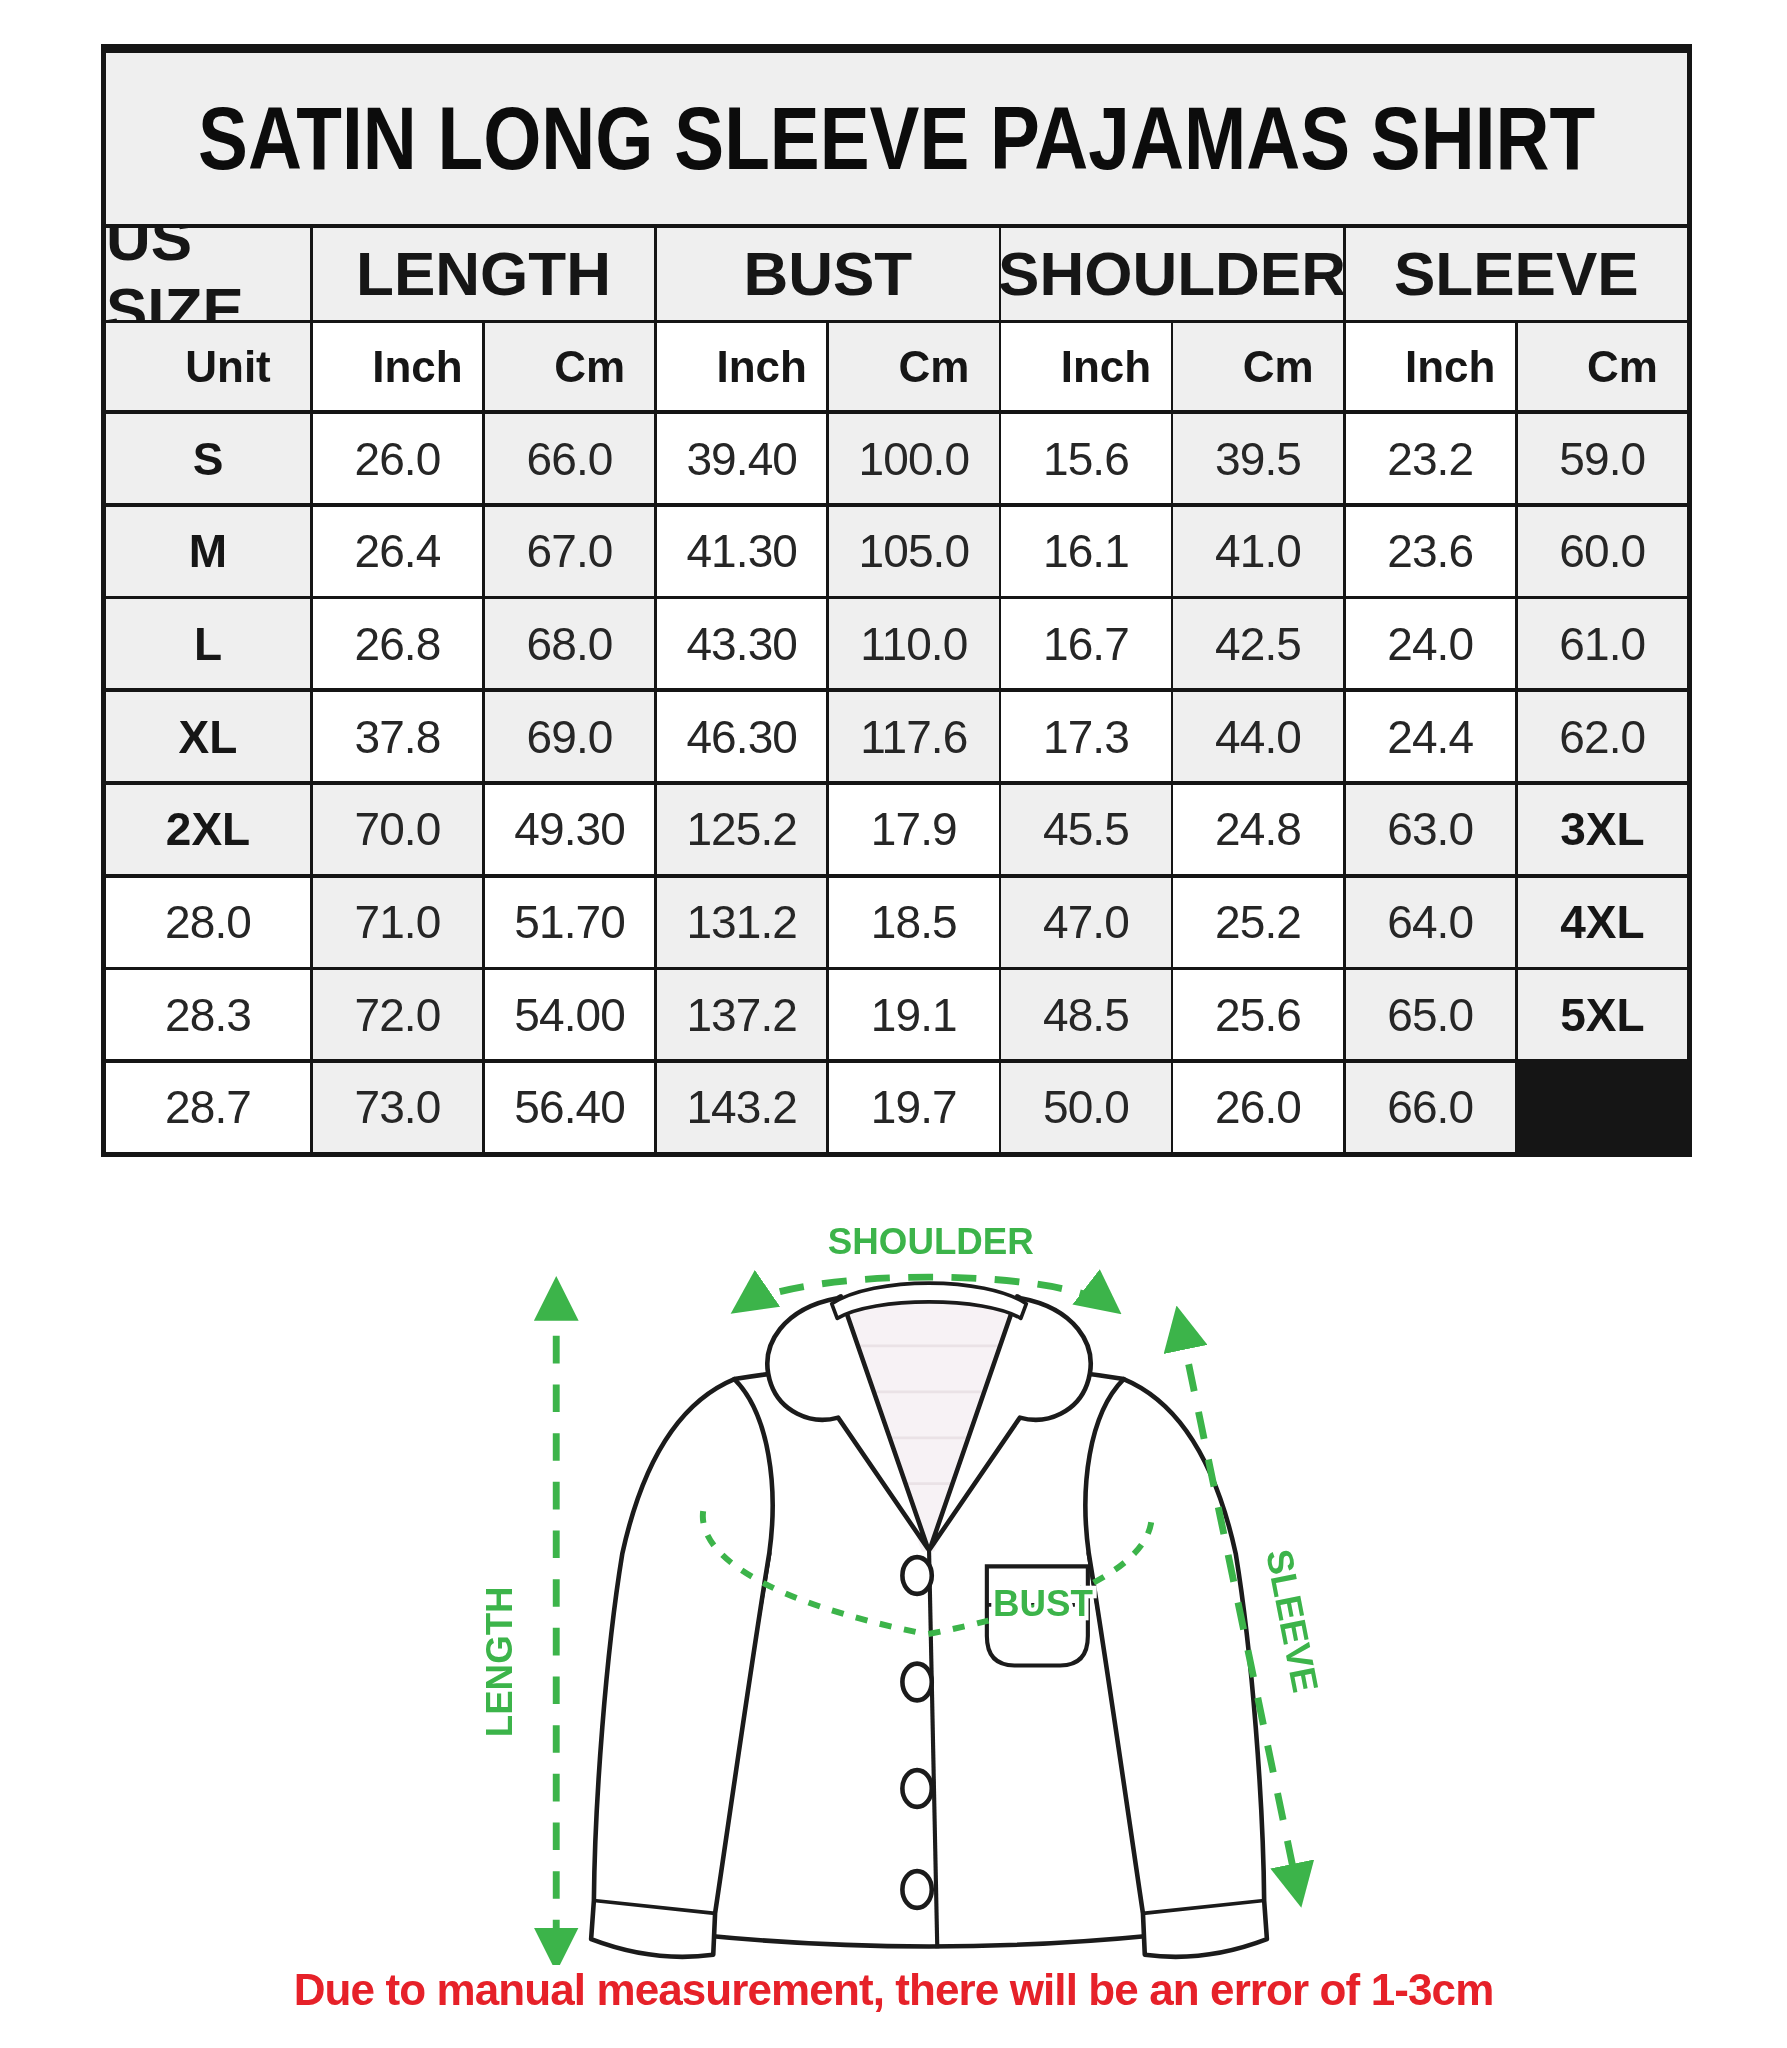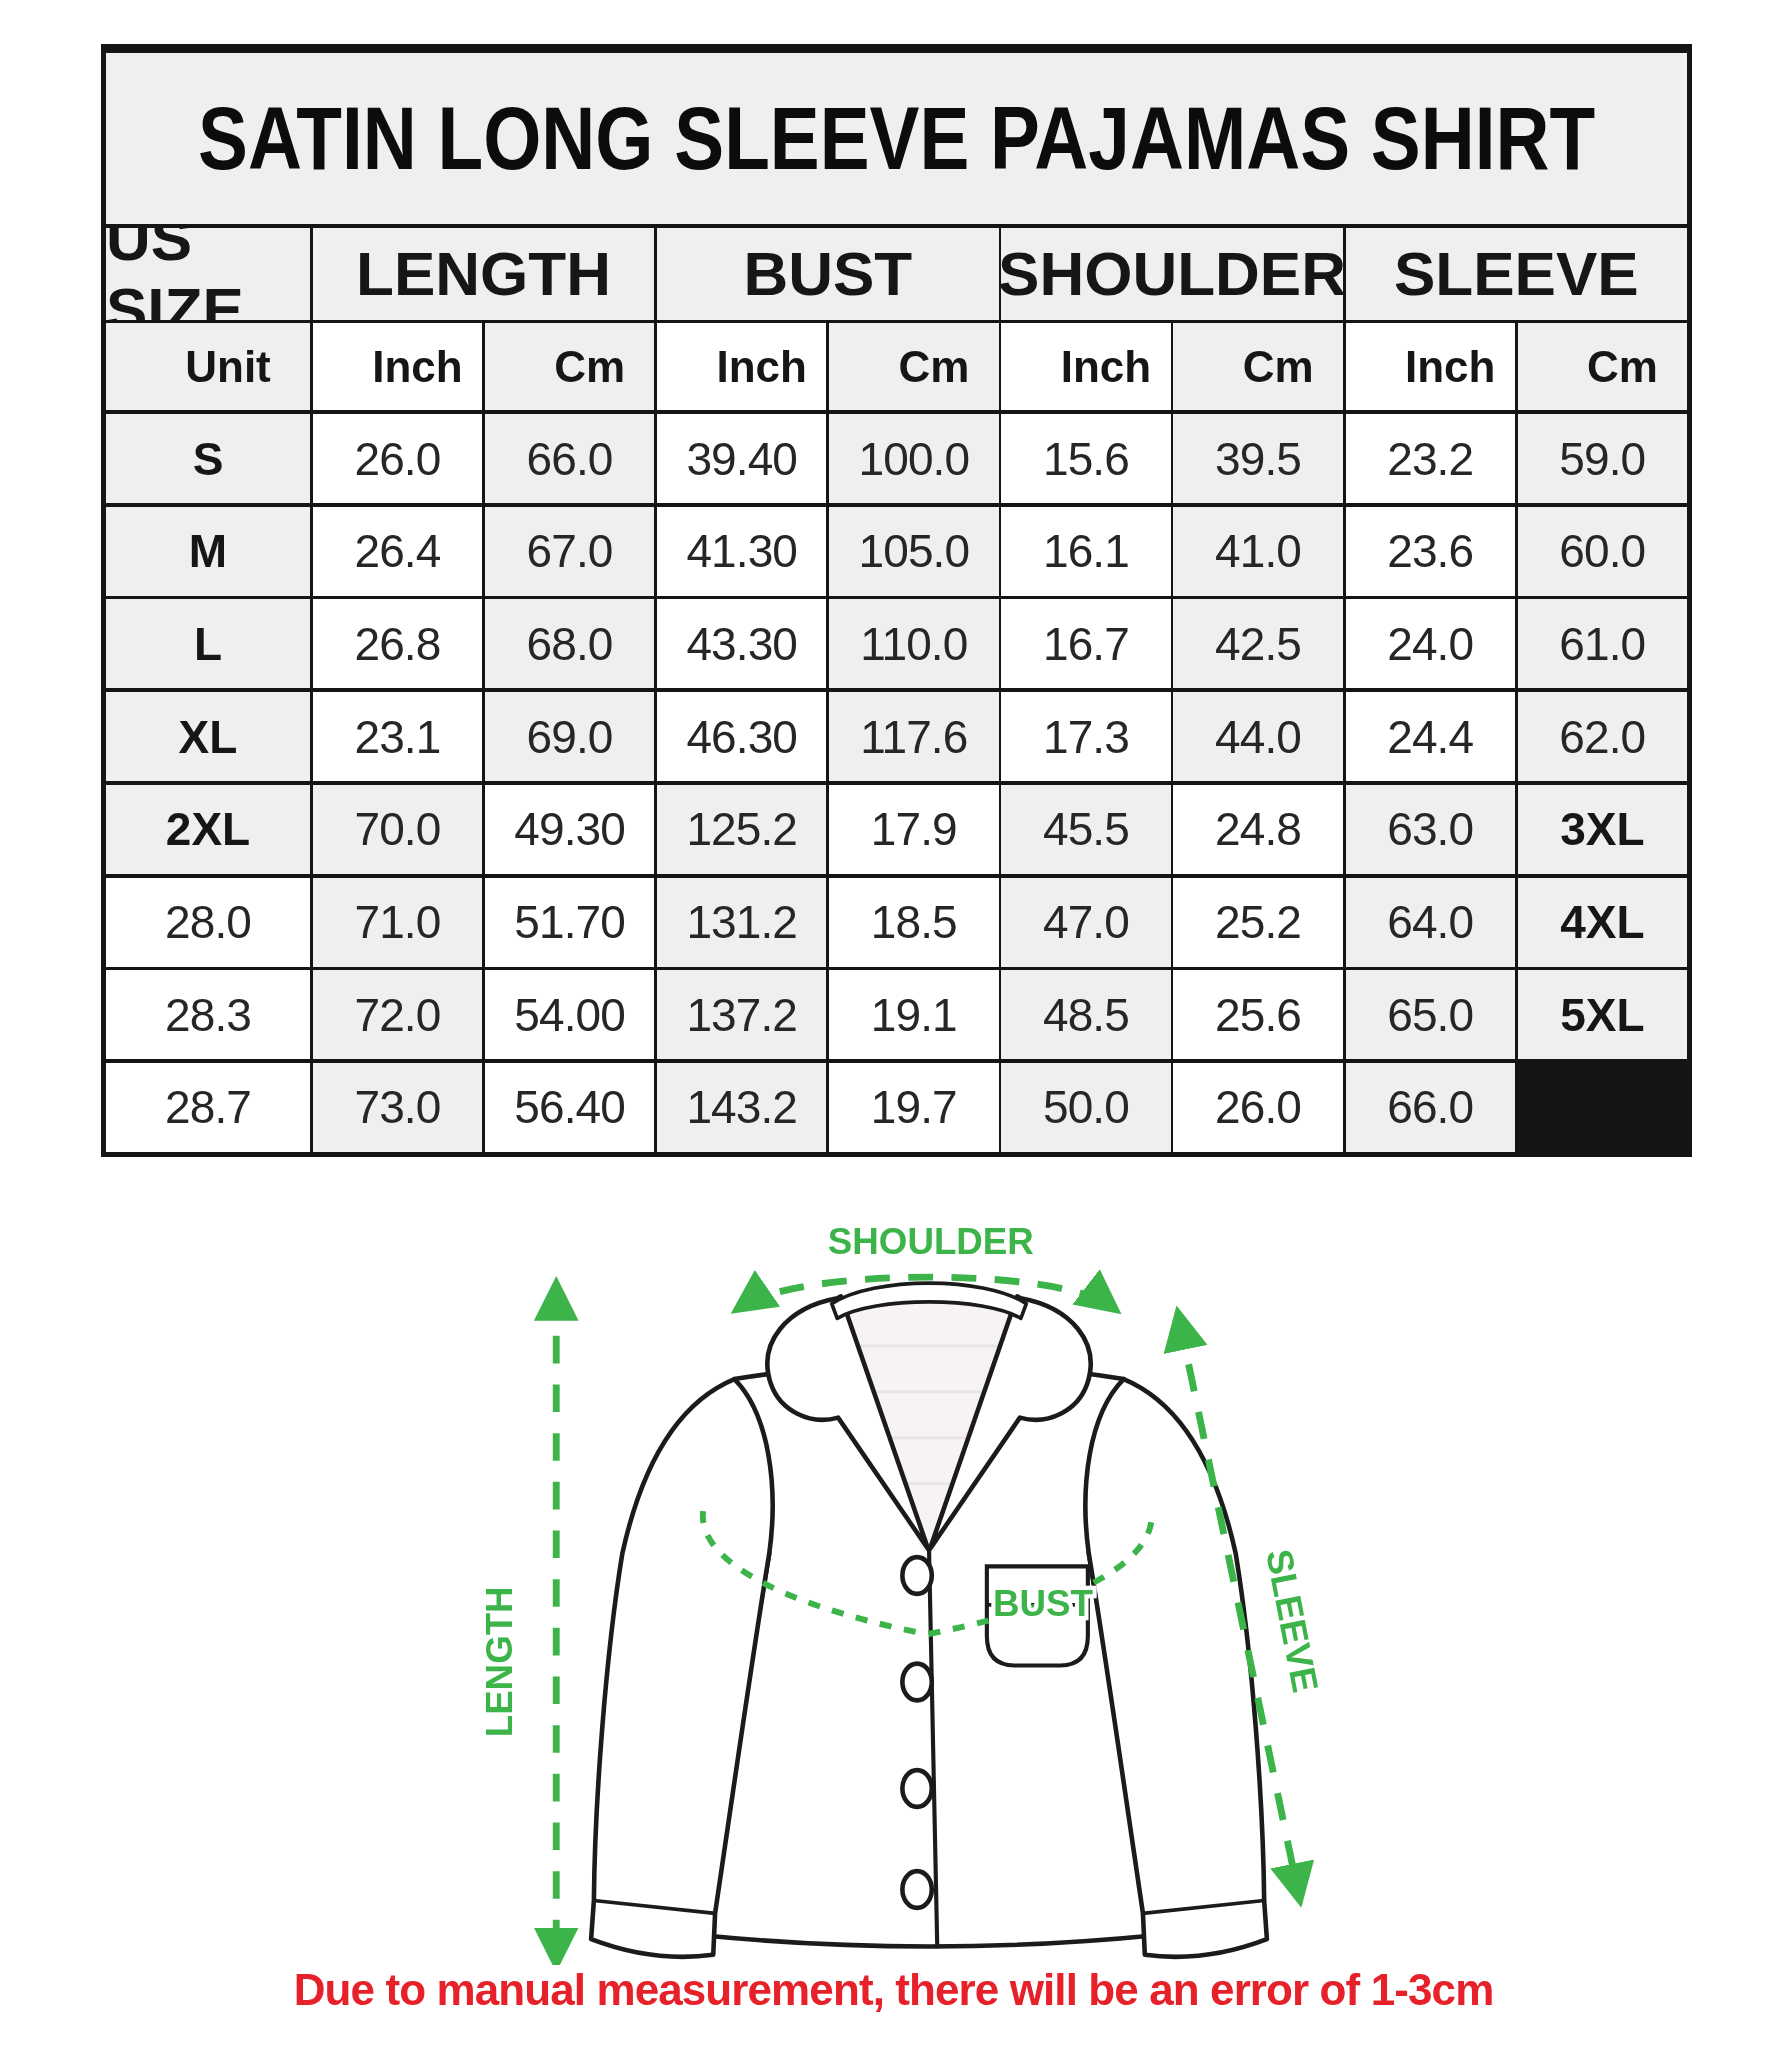--- a/index.html
+++ b/index.html
@@ -93,21 +93,21 @@
   <div class="cell bg-w val">26.8</div>
   <div class="cell bg-g val">68.0</div>
   <div class="cell bg-w val">43.30</div>
   <div class="cell bg-g val">110.0</div>
   <div class="cell bg-w val">16.7</div>
   <div class="cell bg-g val">42.5</div>
   <div class="cell bg-w val">24.0</div>
   <div class="cell bg-g val">61.0</div>
 
   <div class="cell bg-g size">XL</div>
-  <div class="cell bg-w val">23.1</div>
+  <div class="cell bg-w val">37.8</div>
   <div class="cell bg-g val">69.0</div>
   <div class="cell bg-w val">46.30</div>
   <div class="cell bg-g val">117.6</div>
   <div class="cell bg-w val">17.3</div>
   <div class="cell bg-g val">44.0</div>
   <div class="cell bg-w val">24.4</div>
   <div class="cell bg-g val">62.0</div>
 
   <div class="cell bg-g size">2XL</div>
   <div class="cell bg-g val">70.0</div>

